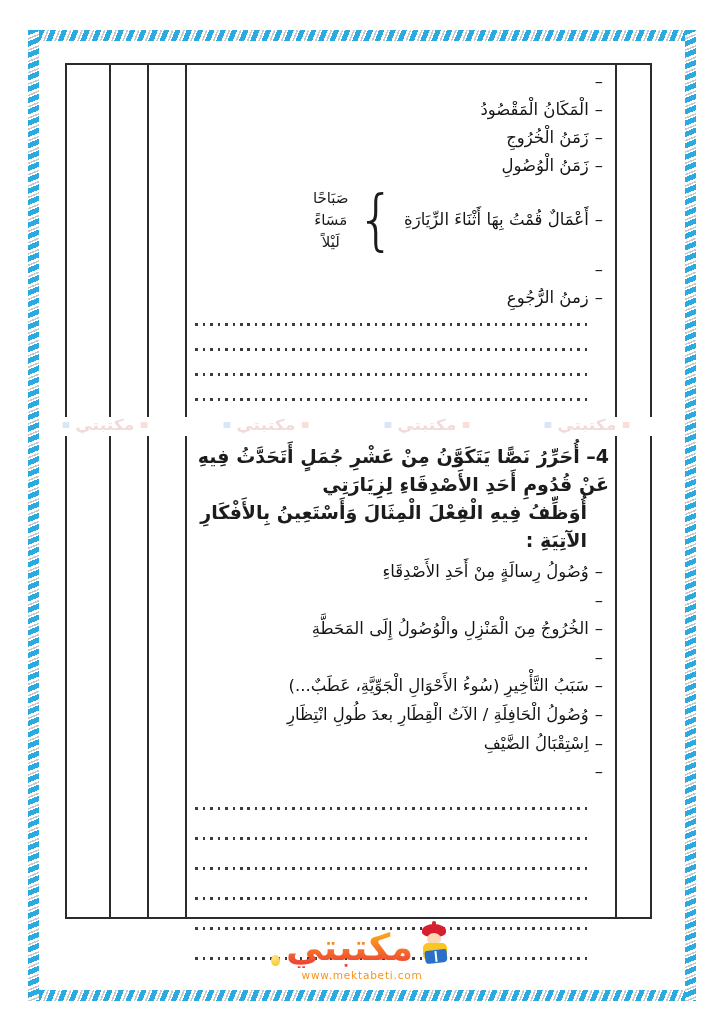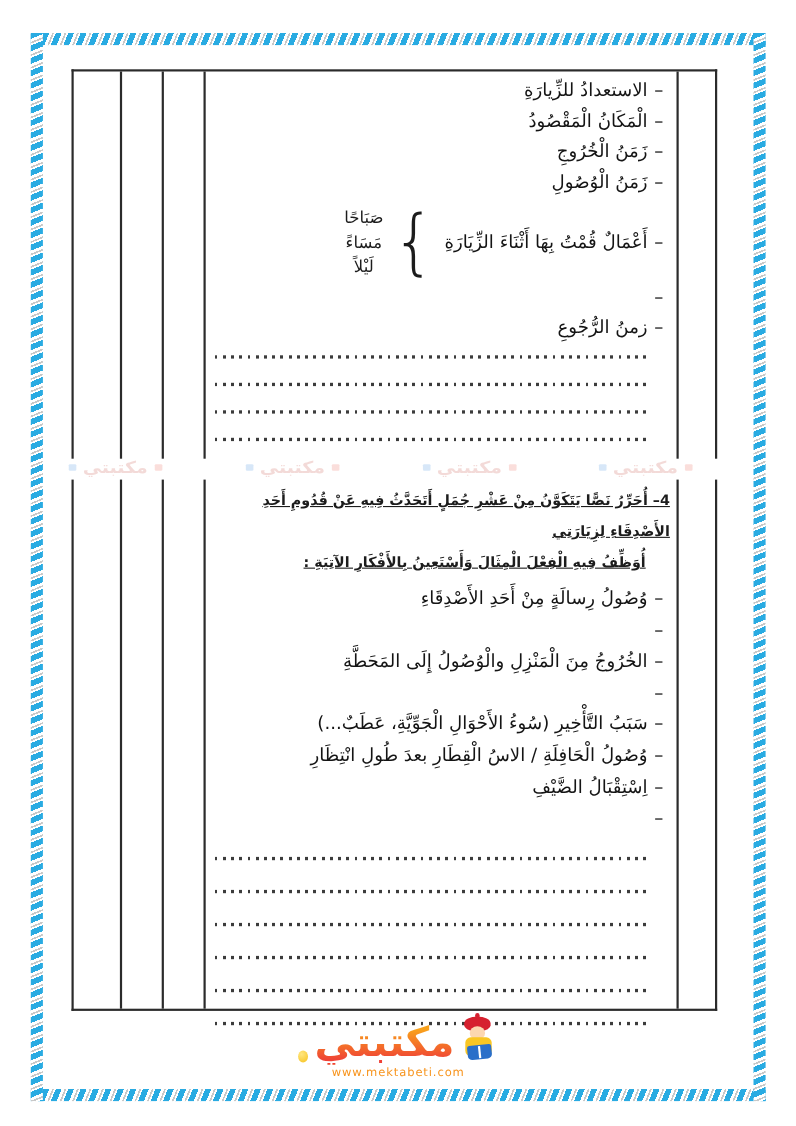--- a/index.html
+++ b/index.html
@@ -45,21 +45,21 @@
 
   
   .dotlines{display:block;}
   .dotline{height:3px;margin:22px 26px 0 10px;
     background:repeating-linear-gradient(to right,#3c3c3c 0 2.5px,transparent 2.5px 7.5px);}
   .c1 .dotlines .dotline:first-child{margin-top:11px;}
   .c2 .dotlines .dotline{margin-top:27px;}
   .c2 .dotlines .dotline:first-child{margin-top:20px;}
 
   
-  .q-header{font-weight:bold;font-size:13px;padding:6px 6px 0 0;text-decoration:underline;}
+  .q-header{font-weight:bold;font-size:19px;padding:6px 6px 0 0;}
   .q-header .l1{line-height:28px;}
   .q-header .l2{line-height:28px;padding-right:22px;}
   .c2 .items{margin-top:4px;}
   .c2 .item{line-height:28.6px;}
 
   
   .wm-strip{position:absolute;top:412px;left:68px;width:556px;height:26px;
     display:flex;justify-content:space-between;align-items:center;opacity:0.18;direction:rtl;}
   .wm-item{display:flex;align-items:center;gap:5px;color:#c0392b;font-size:15px;font-weight:bold;
     transform:scaleX(1.15);}
@@ -104,21 +104,20 @@
   <div class="tbl tbl1">
     <div class="vline vl1"></div>
     <div class="vline vl2"></div>
     <div class="vline vl3"></div>
     <div class="vline vl4"></div>
 
     <div class="content c1">
       <div class="items">
           <div class="item">
           <span class="dash">–</span>
-          <span>الاستعدادُ للزِّيارَةِ</span>
         </div>
           <div class="item">
           <span class="dash">–</span>
           <span>الْمَكَانُ الْمَقْصُودُ</span>
         </div>
           <div class="item">
           <span class="dash">–</span>
           <span>زَمَنُ الْخُرُوجِ</span>
         </div>
           <div class="item">
@@ -208,21 +207,21 @@
         </div>
           <div class="item">
           <span class="dash">–</span>
         </div>
           <div class="item">
           <span class="dash">–</span>
           <span>سَبَبُ التَّأْخِيرِ (سُوءُ الأَحْوَالِ الْجَوِّيَّةِ، عَطَبٌ...)</span>
         </div>
           <div class="item">
           <span class="dash">–</span>
-          <span>وُصُولُ الْحَافِلَةِ / الاسُ الْقِطَارِ بعدَ طُولِ انْتِظَارِ</span>
+          <span>وُصُولُ الْحَافِلَةِ / الآتُ الْقِطَارِ بعدَ طُولِ انْتِظَارِ</span>
         </div>
           <div class="item">
           <span class="dash">–</span>
           <span>اِسْتِقْبَالُ الضَّيْفِ</span>
         </div>
           <div class="item">
           <span class="dash">–</span>
         </div>
         </div>
 

